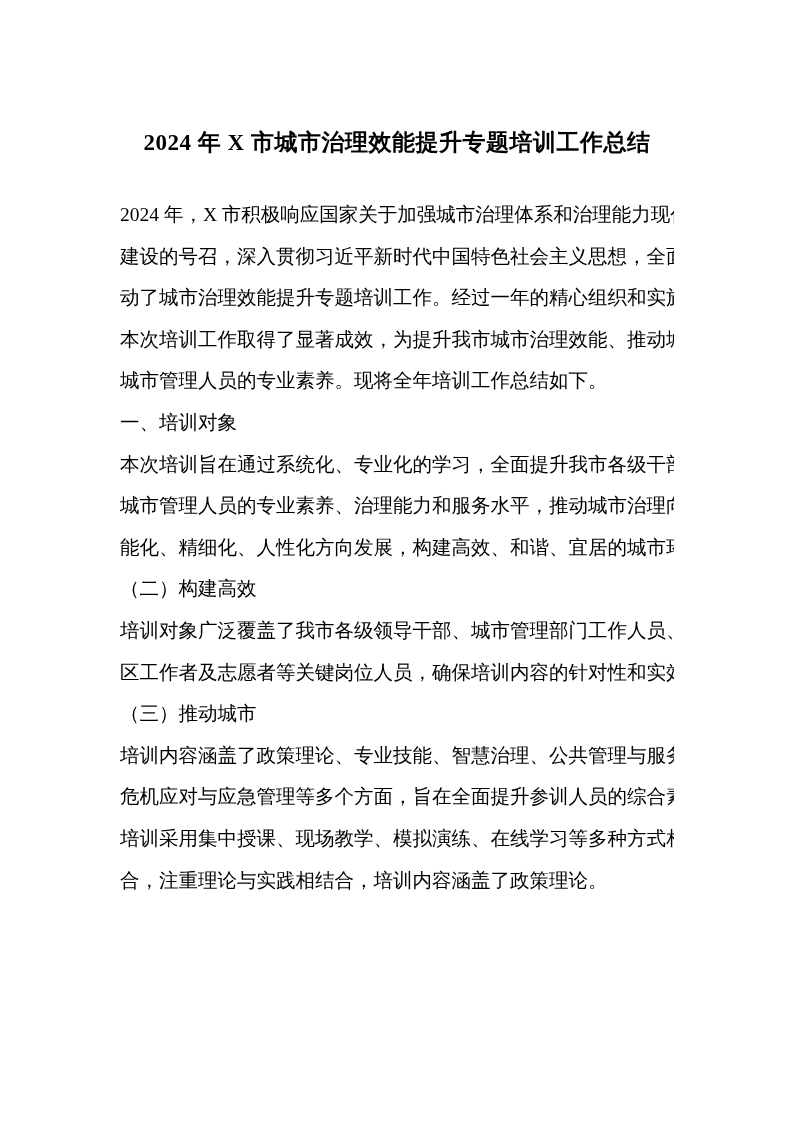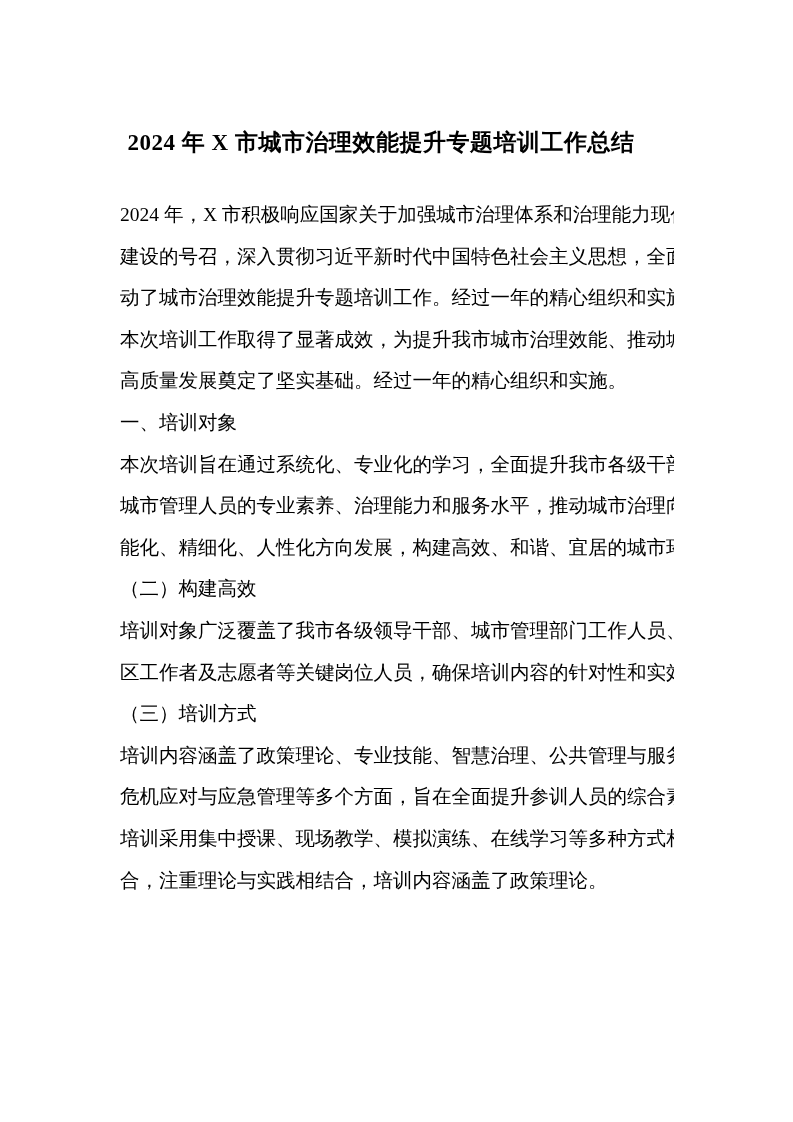--- a/index.html
+++ b/index.html
@@ -11,21 +11,21 @@
     position: relative;
     width: 793px;
     height: 1122px;
     background: var(--page-bg, #ffffff);
     color: var(--text-color, #000000);
     font-family: "Liberation Serif", serif;
     overflow: hidden;
   }
   .title {
     position: absolute;
-    left: 104px;
+    left: 120px;
     top: 121px;
     width: 554px;
     margin: 0;
     font-size: 23px;
     font-weight: 700;
     line-height: 44px;
     text-align: center;
     white-space: nowrap;
     letter-spacing: 0.5px;
   }
@@ -51,27 +51,27 @@
 </head>
 <body>
 
 <div class="page" style="--page-bg: #ffffff; --text-color: #000000;">
   <h1 class="title">2024 年 X 市城市治理效能提升专题培训工作总结</h1>
   <div class="body-block" id="body-lines">
       <div class="line">2024 年，X 市积极响应国家关于加强城市治理体系和治理能力现代化</div>
       <div class="line">建设的号召，深入贯彻习近平新时代中国特色社会主义思想，全面启</div>
       <div class="line">动了城市治理效能提升专题培训工作。经过一年的精心组织和实施，</div>
       <div class="line">本次培训工作取得了显著成效，为提升我市城市治理效能、推动城市</div>
-      <div class="line end">高质量发展奠定了坚实基础。经过一年的精心组织和实施。</div>
+      <div class="line end">城市管理人员的专业素养。现将全年培训工作总结如下。</div>
       <div class="line end">一、培训对象</div>
       <div class="line">本次培训旨在通过系统化、专业化的学习，全面提升我市各级干部及</div>
       <div class="line">城市管理人员的专业素养、治理能力和服务水平，推动城市治理向智</div>
       <div class="line end">能化、精细化、人性化方向发展，构建高效、和谐、宜居的城市环境。</div>
       <div class="line end">（二）构建高效</div>
       <div class="line">培训对象广泛覆盖了我市各级领导干部、城市管理部门工作人员、社</div>
       <div class="line end">区工作者及志愿者等关键岗位人员，确保培训内容的针对性和实效性。</div>
-      <div class="line end">（三）培训方式</div>
+      <div class="line end">（三）推动城市</div>
       <div class="line">培训内容涵盖了政策理论、专业技能、智慧治理、公共管理与服务、</div>
       <div class="line">危机应对与应急管理等多个方面，旨在全面提升参训人员的综合素质</div>
       <div class="line">培训采用集中授课、现场教学、模拟演练、在线学习等多种方式相结</div>
       <div class="line end">合，注重理论与实践相结合，培训内容涵盖了政策理论。</div>
     </div>
 </div>
 
 </body></html>

